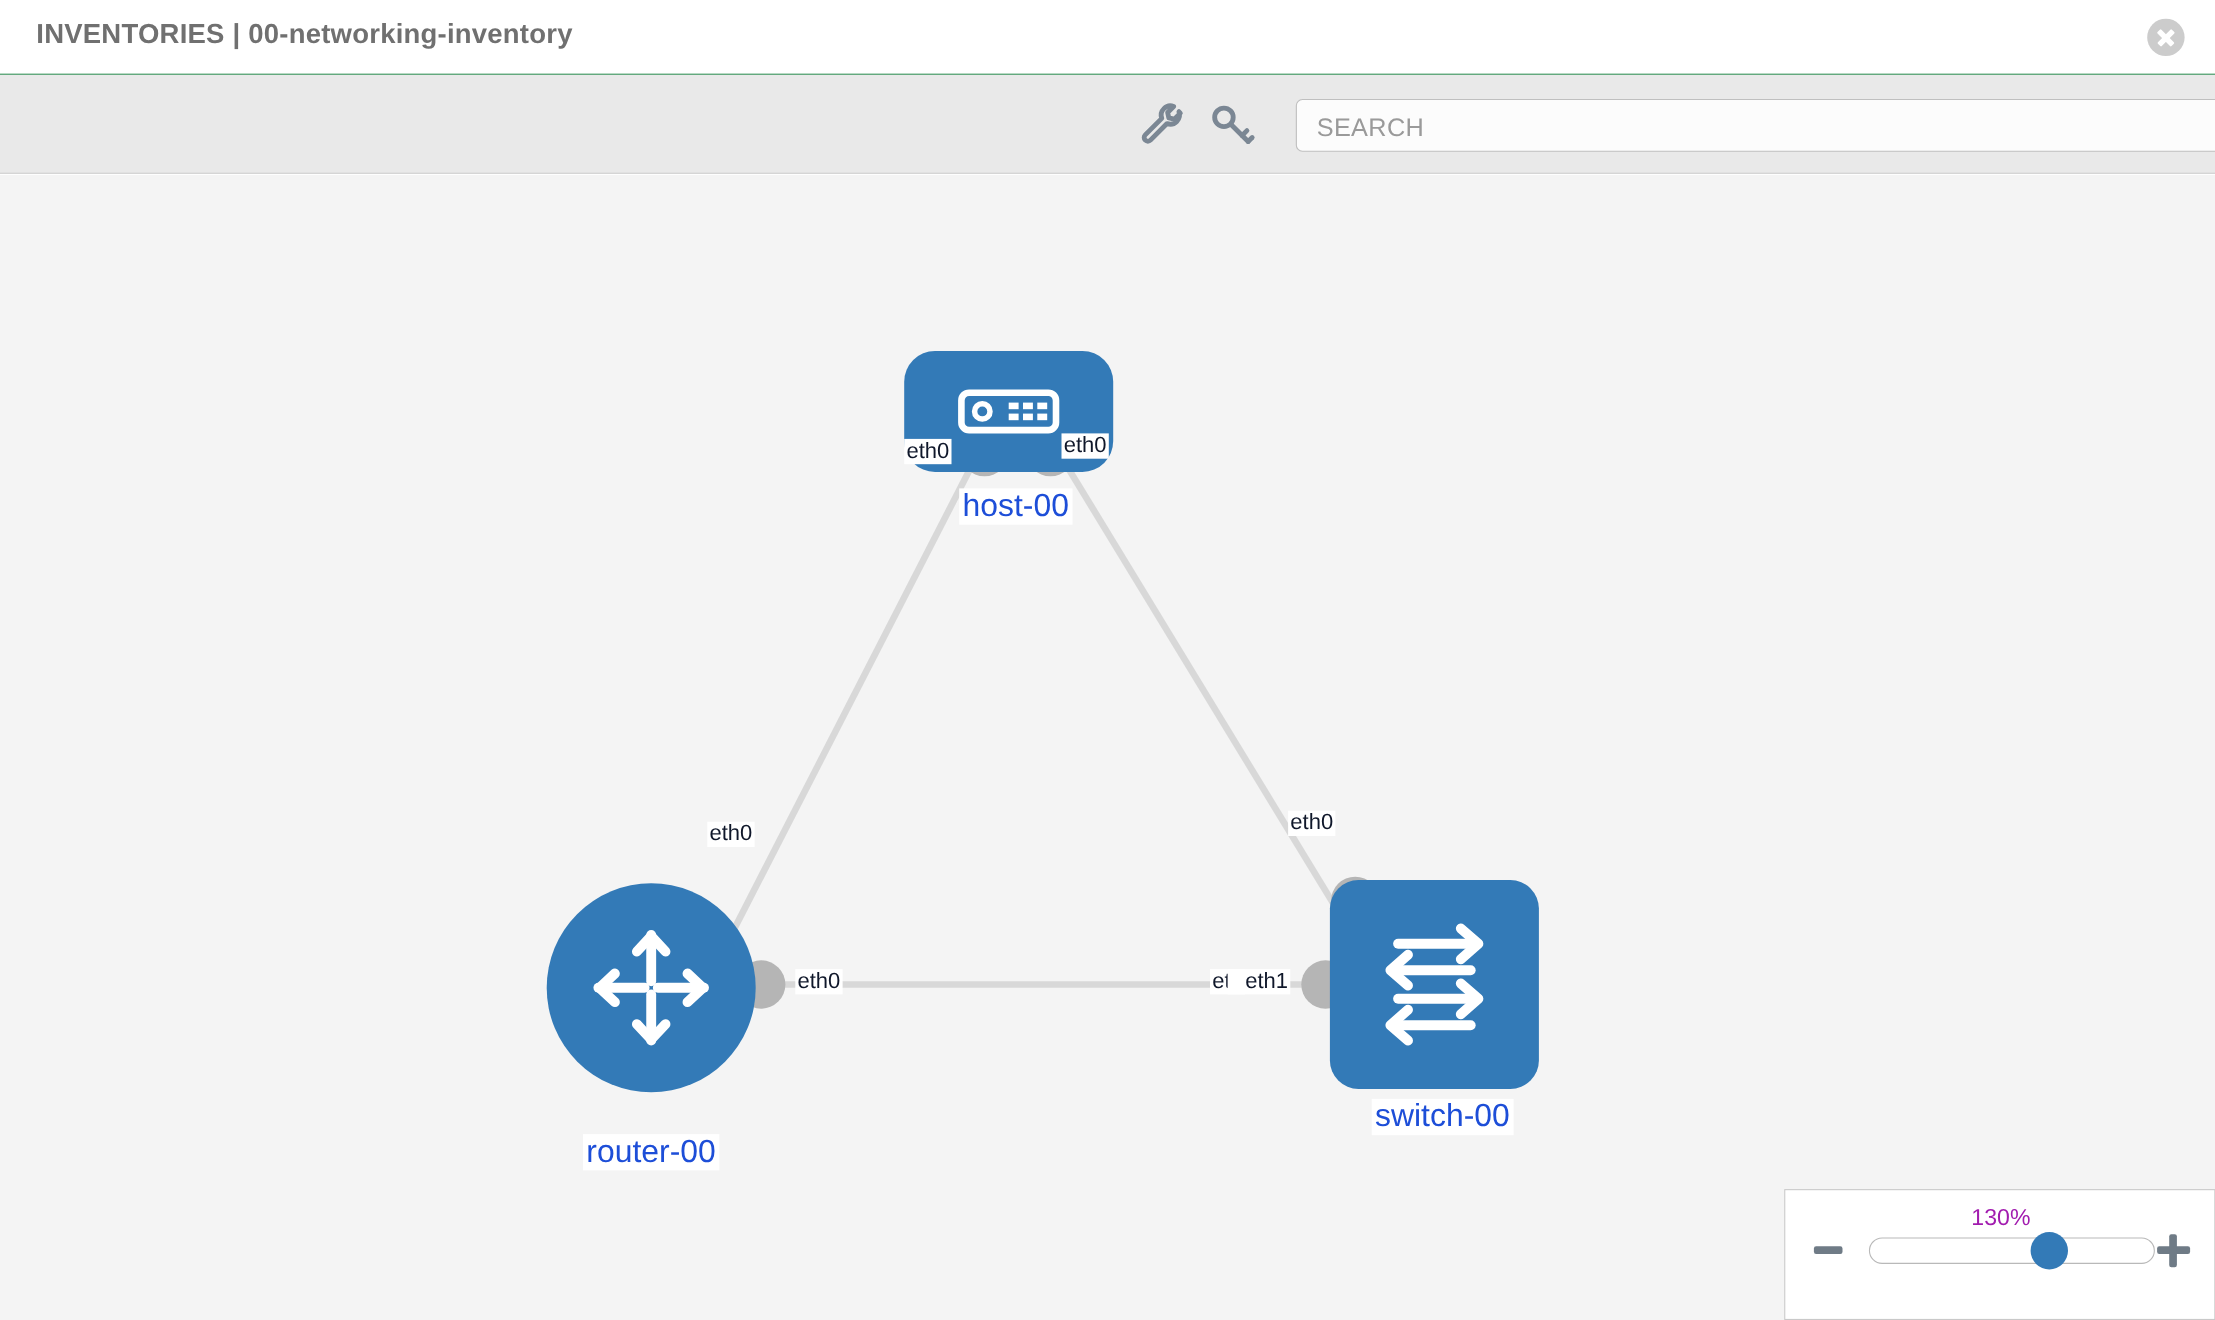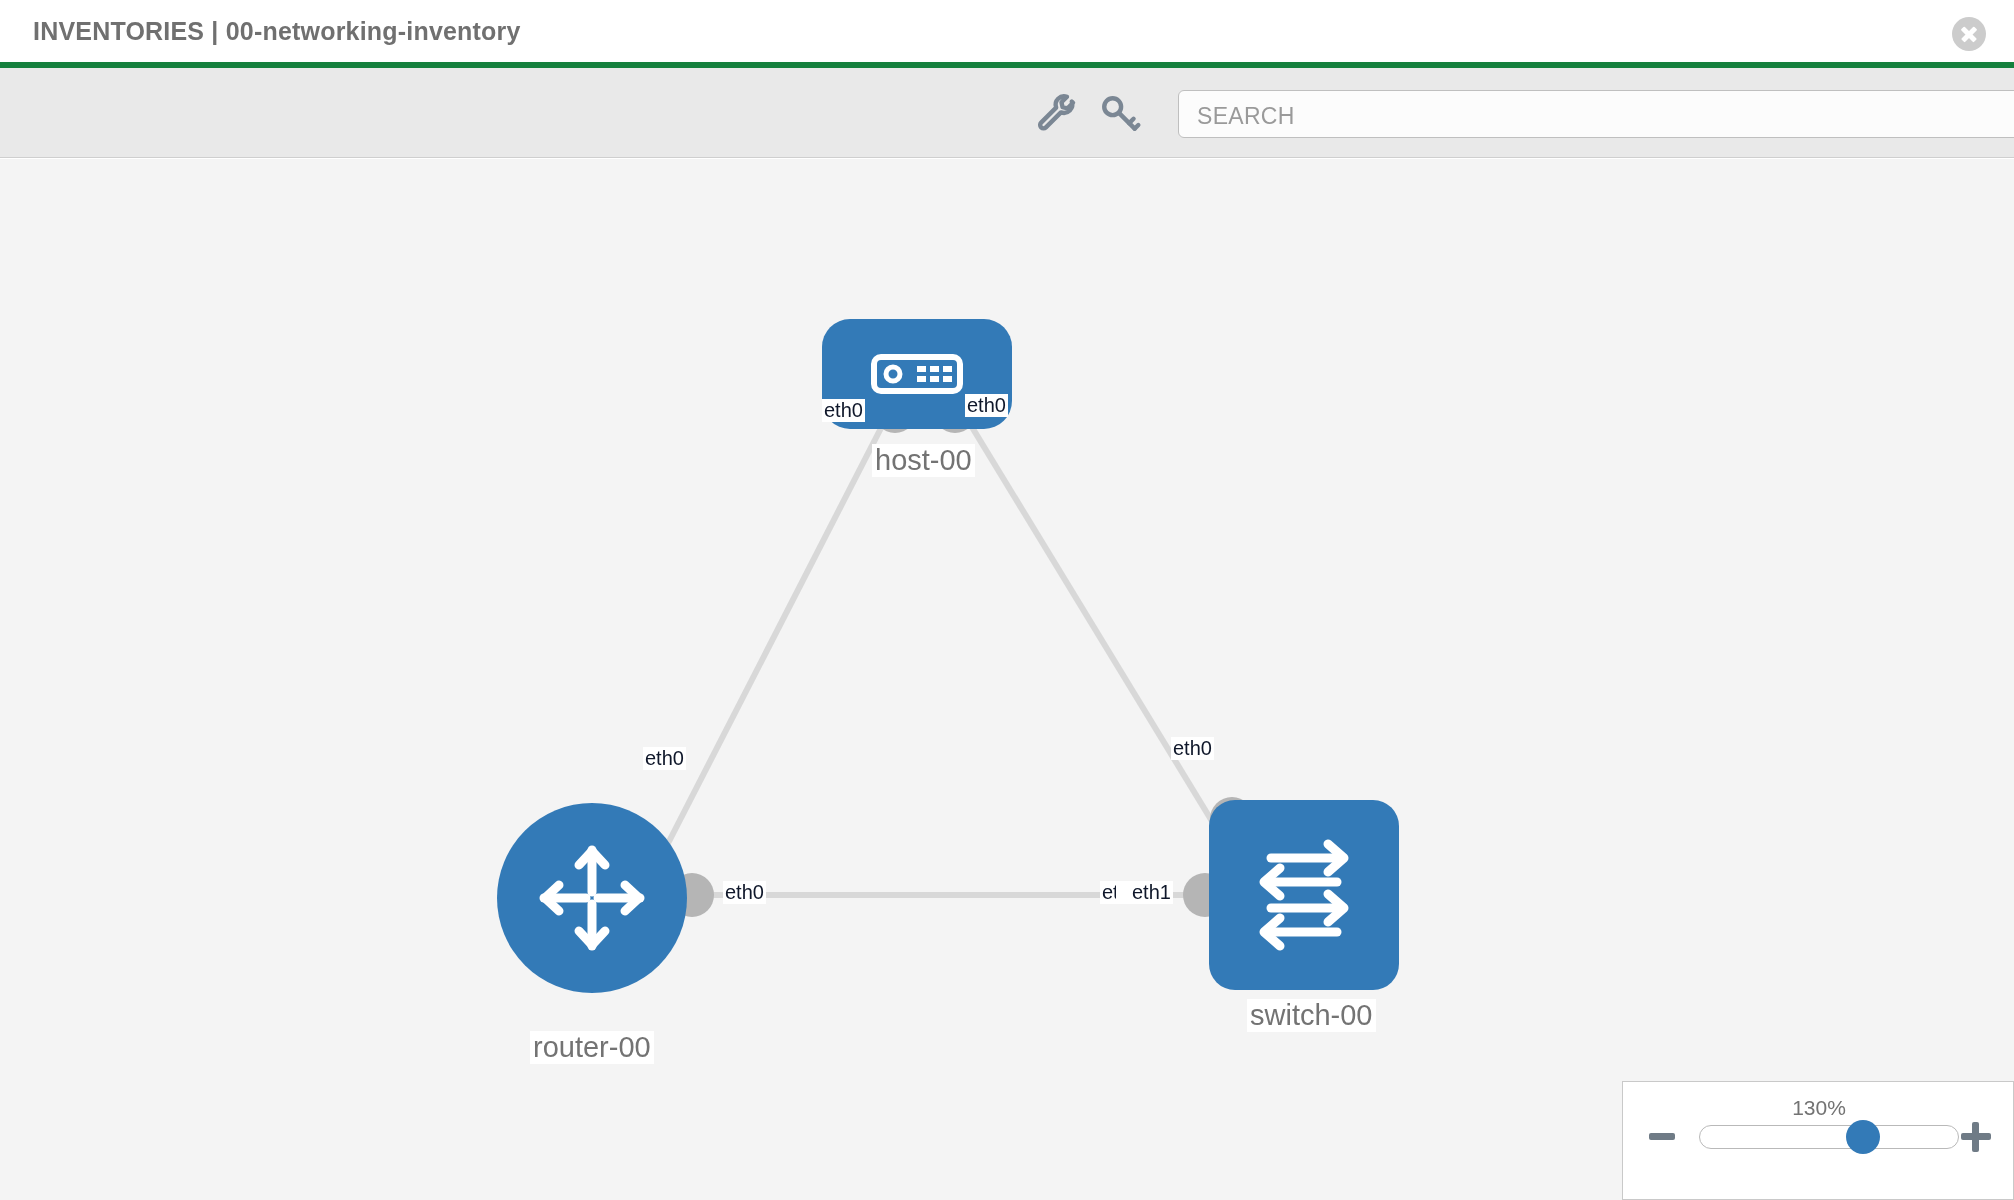--- a/index.html
+++ b/index.html
@@ -9,21 +9,21 @@
     background: #ffffff; overflow: hidden;
   }
 
   #app { position: relative; width: 2014px; height: 1200px; }
 
   
   .header {
     position: absolute; left: 0; top: 0;
     width: 2014px; height: 68px;
     background: #ffffff;
-    border-bottom: 6px solid #15803d;
+    border-bottom: 1px solid #15803d;
   }
   .header-title {
     position: absolute; left: 33px; top: 17px;
     font-size: 25px; font-weight: bold;
     color: #707070; letter-spacing: 0.2px;
     white-space: nowrap;
   }
   .close-btn {
     position: absolute; right: 28px; top: 17px;
     width: 34px; height: 34px; border-radius: 50%;
@@ -105,21 +105,21 @@
   }
   .node-switch {
     left: 1209px; top: 641px;
     width: 190px; height: 190px;
     background: #337ab7; border-radius: 26px;
   }
   .node svg { position: absolute; left: 50%; top: 50%; transform: translate(-50%, -50%); }
 
   .node-label {
     position: absolute;
-    font-size: 29px; color: #737373;
+    font-size: 29px; color: #1d4ed8;
     background: #ffffff;
     white-space: nowrap; padding: 0 3px;
   }
   .label-host   { left: 872px; top: 285px; }
   .label-router { left: 530px; top: 840px; margin-top: 32px; }
   .label-switch { left: 1247px; top: 840px; }
 
   .port-label {
     position: absolute;
     font-size: 20px; color: #0f172a;
@@ -129,21 +129,21 @@
 
   
   .zoom-panel {
     position: absolute; left: 1622px; top: 1081px;
     width: 392px; height: 119px;
     background: #ffffff;
     border: 1px solid #c9c9c9;
   }
   .zoom-value {
     position: absolute; left: 0; top: 14px; width: 392px;
-    text-align: center; font-size: 21px; color: #737373;
+    text-align: center; font-size: 21px; color: #a21caf;
   }
   .zoom-minus, .zoom-plus {
     position: absolute; top: 40px;
     color: #6f7b86; cursor: pointer;
   }
   .zoom-minus { left: 26px; width: 28px; height: 28px; }
   .zoom-plus  { right: 22px; width: 30px; height: 30px; }
   .zoom-minus::before {
     content: ""; position: absolute; left: 0; top: 11px;
     width: 26px; height: 7px; background: #6f7b86; border-radius: 2px;

